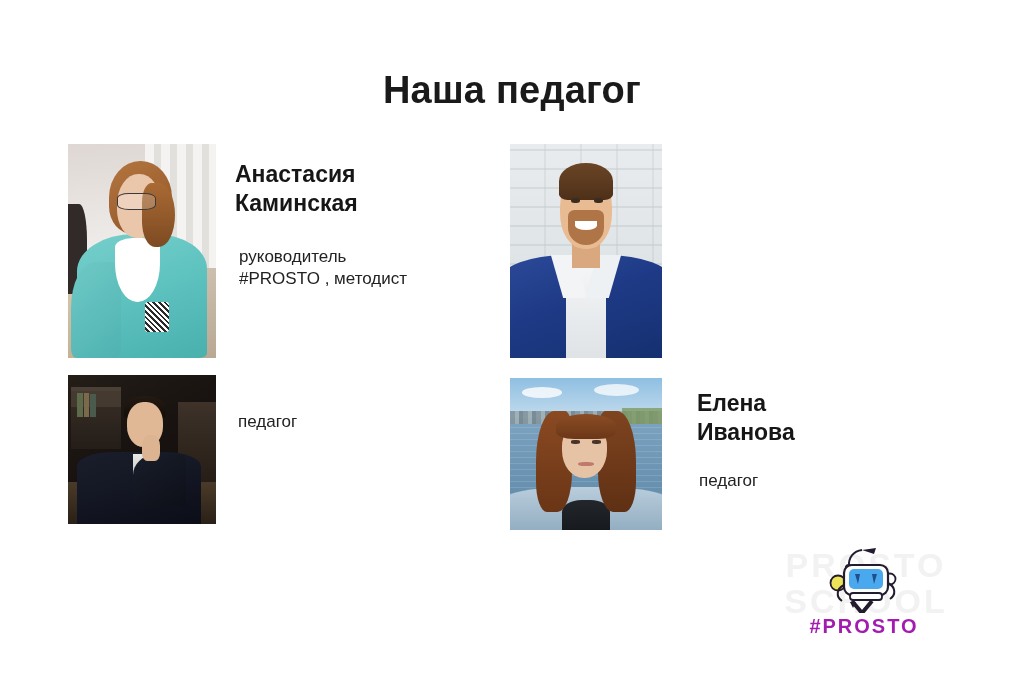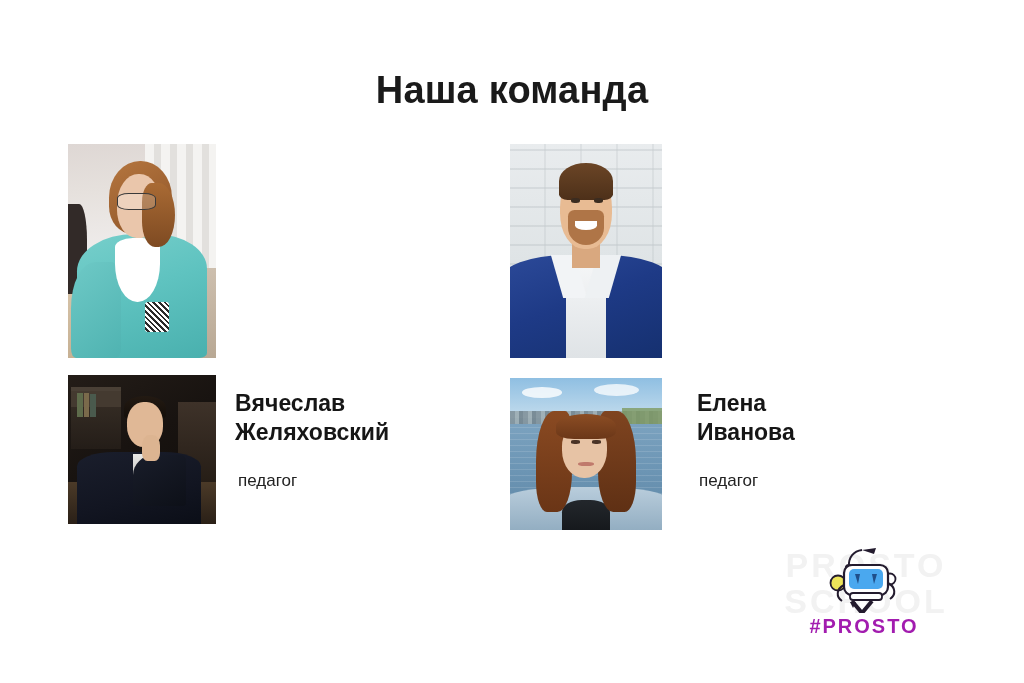--- a/index.html
+++ b/index.html
@@ -230,39 +230,45 @@
     text-align: center;
     user-select: none;
     white-space: pre-line;
   }
 </style>
 </head>
 <body>
 
 <div id="slide">
 
-  <div class="slide-title">Наша команда</div>
+  <div class="slide-title">Наша педагог</div>
 
   <div class="member" id="m1">
     <div class="member-photo">
       <div class="ph phA">
         <div class="bgwin"></div>
           <div class="deskr"></div>
           <div class="deskl"></div>
         <div class="darkl"></div>
         <div class="body"></div>
           <div class="arm"></div>
           <div class="lapel"></div>
         <div class="hair"></div>
           <div class="head"></div>
           <div class="hairside"></div>
         <div class="glas"></div>
           <div class="clutch"></div>
       </div>
     </div>
+    <div class="member-text">
+      <p class="member-name">Анастасия
+Каминская</p>
+      <p class="member-role">руководитель
+#PROSTO , методист</p>
+    </div>
   </div>
 
   <div class="member" id="m2">
     <div class="member-photo">
       <div class="ph phB">
         <div class="brick"></div>
         <div class="jack"></div>
           <div class="shirt"></div>
         <div class="collarL"></div>
           <div class="collarR"></div>
@@ -288,22 +294,20 @@
           <div class="desk"></div>
         <div class="suit"></div>
           <div class="shirt"></div>
         <div class="hair"></div>
           <div class="head"></div>
         <div class="arm"></div>
           <div class="hand"></div>
       </div>
     </div>
     <div class="member-text">
-      <p class="member-name">Вячеслав
-Желяховский</p>
       <p class="member-role">педагог</p>
     </div>
   </div>
 
   <div class="member" id="m4">
     <div class="member-photo">
       <div class="ph phD">
         <div class="sky"></div>
           <div class="cloud1"></div>
           <div class="cloud2"></div>

